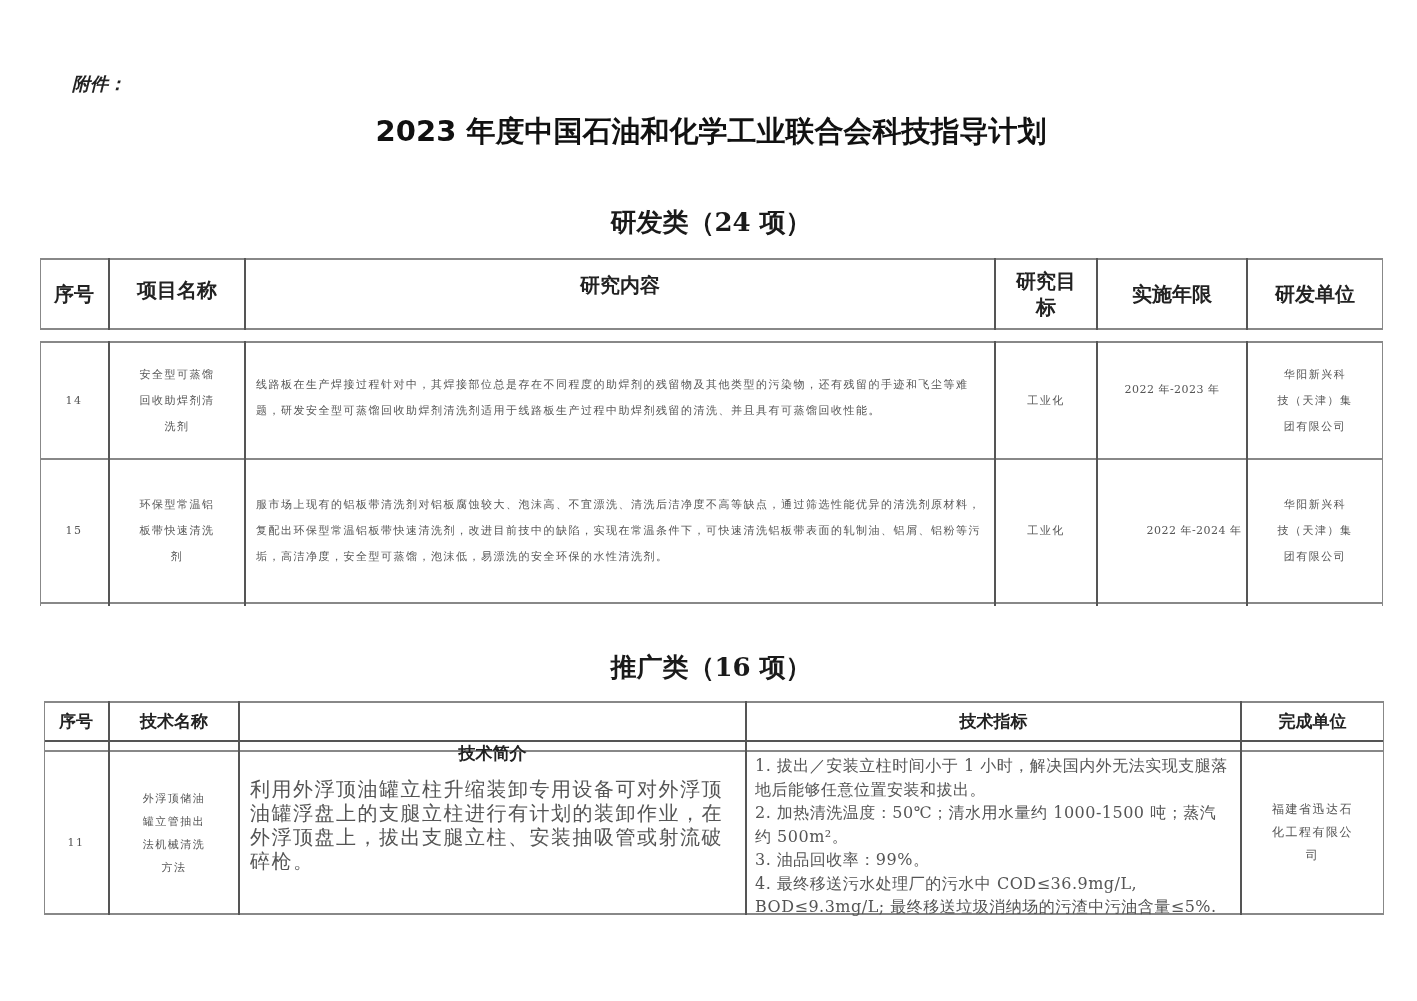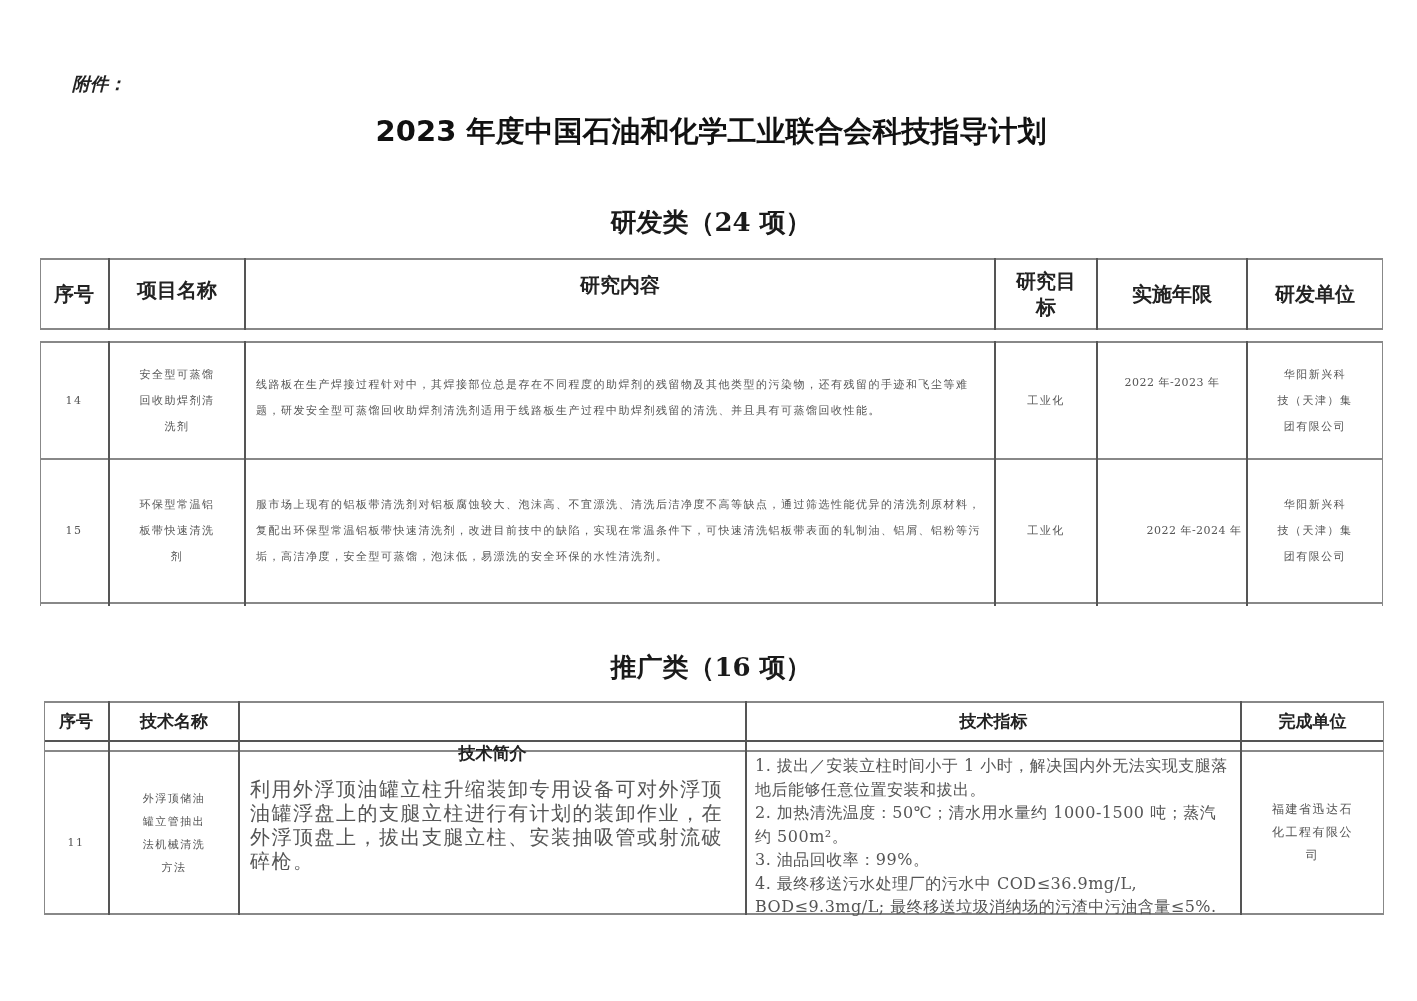--- a/index.html
+++ b/index.html
@@ -81,21 +81,21 @@
   <div class="cell hdr" style="left:1098px; top:260px; width:148px; height:68px;">实施年限</div>
   <div class="cell hdr" style="left:1248px; top:260px; width:134px; height:68px;">研发单位</div>
 
   <div>
     <div class="cell body-txt" style="left:40px; top:343px; width:68px; height:115px;">14</div>
     <div class="cell body-txt multi" style="left:110px; top:343px; width:134px; height:115px;">安全型可蒸馏
 回收助焊剂清
 洗剂</div>
     <div class="cell body-txt left-txt" style="left:246px; top:343px; width:748px; height:115px; padding-bottom:6px;">线路板在生产焊接过程针对中，其焊接部位总是存在不同程度的助焊剂的残留物及其他类型的污染物，还有残留的手迹和飞尘等难题，研发安全型可蒸馏回收助焊剂清洗剂适用于线路板生产过程中助焊剂残留的清洗、并且具有可蒸馏回收性能。</div>
     <div class="cell body-txt" style="left:996px; top:343px; width:100px; height:115px;">工业化</div>
-    <div class="cell body-txt" style="left:1098px; top:325px; width:148px; height:115px; letter-spacing:0.5px;">2022 年-2023 年</div>
+    <div class="cell body-txt" style="left:1098px; top:332px; width:148px; height:115px; letter-spacing:0.5px;">2022 年-2023 年</div>
     <div class="cell body-txt multi" style="left:1248px; top:343px; width:134px; height:115px;">华阳新兴科
 技（天津）集
 团有限公司</div>
   </div>
 
   <div>
     <div class="cell body-txt" style="left:40px; top:460px; width:68px; height:142px;">15</div>
     <div class="cell body-txt multi" style="left:110px; top:460px; width:134px; height:142px;">环保型常温铝
 板带快速清洗
 剂</div>

